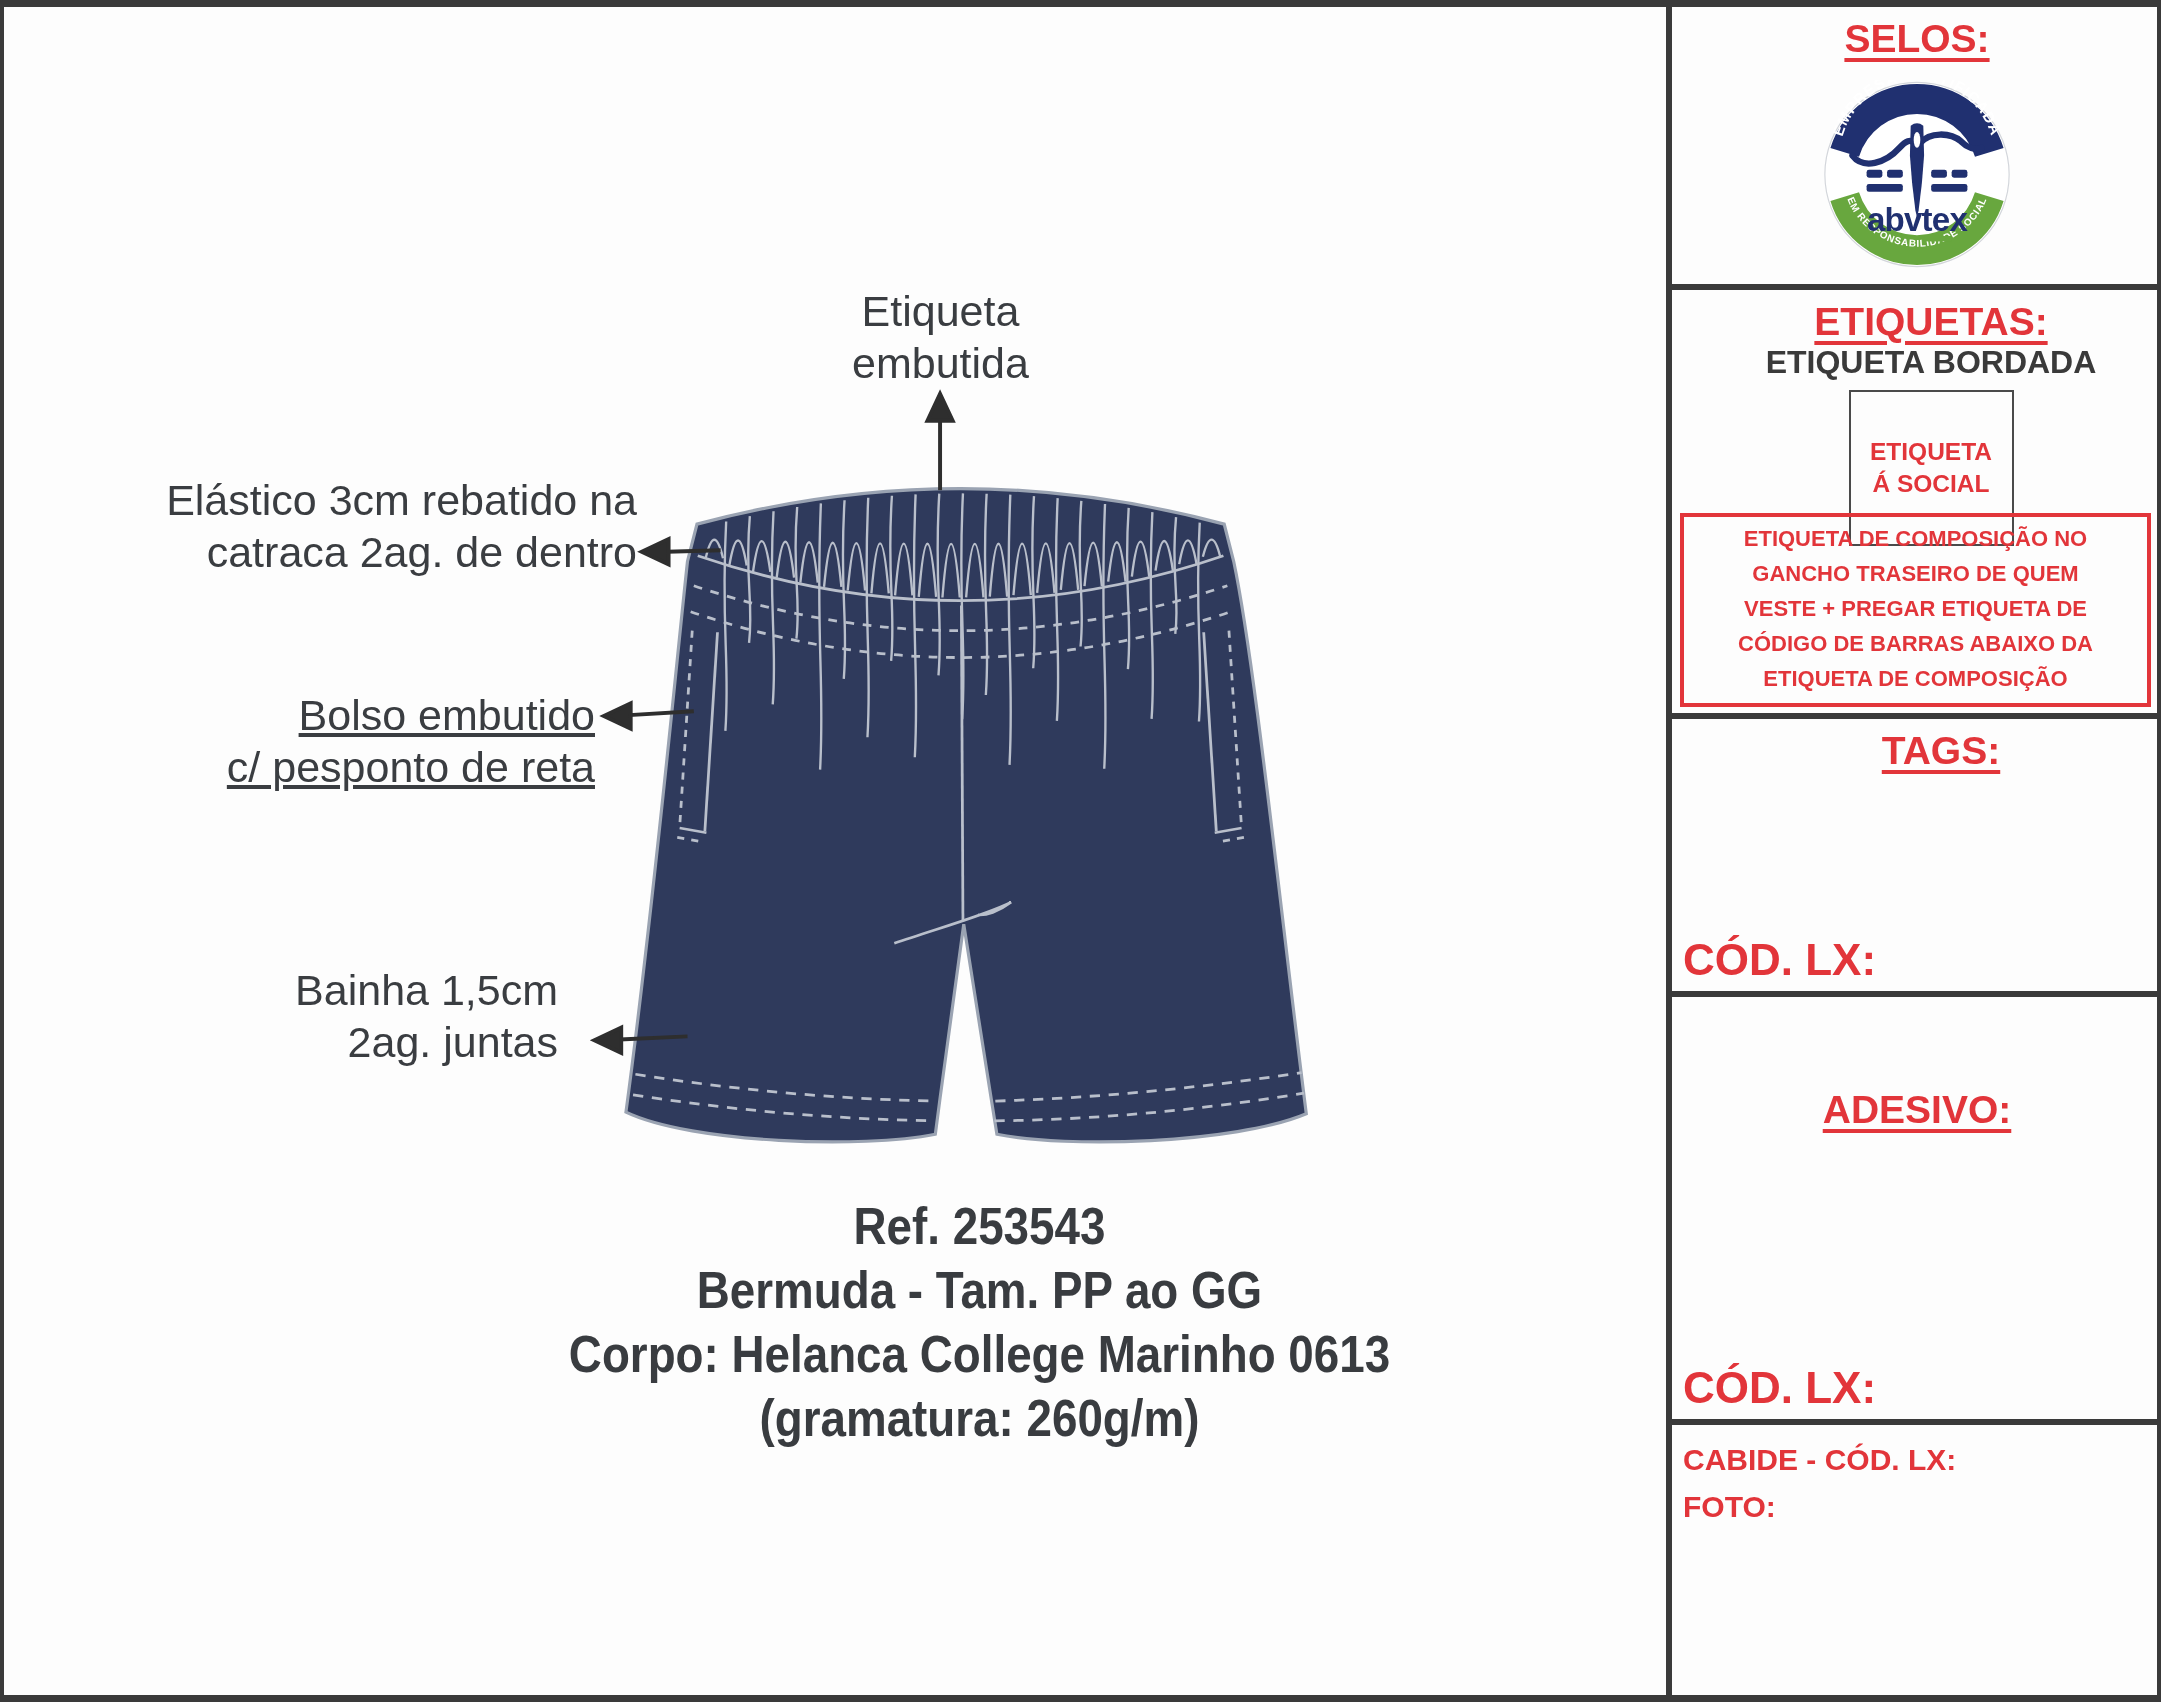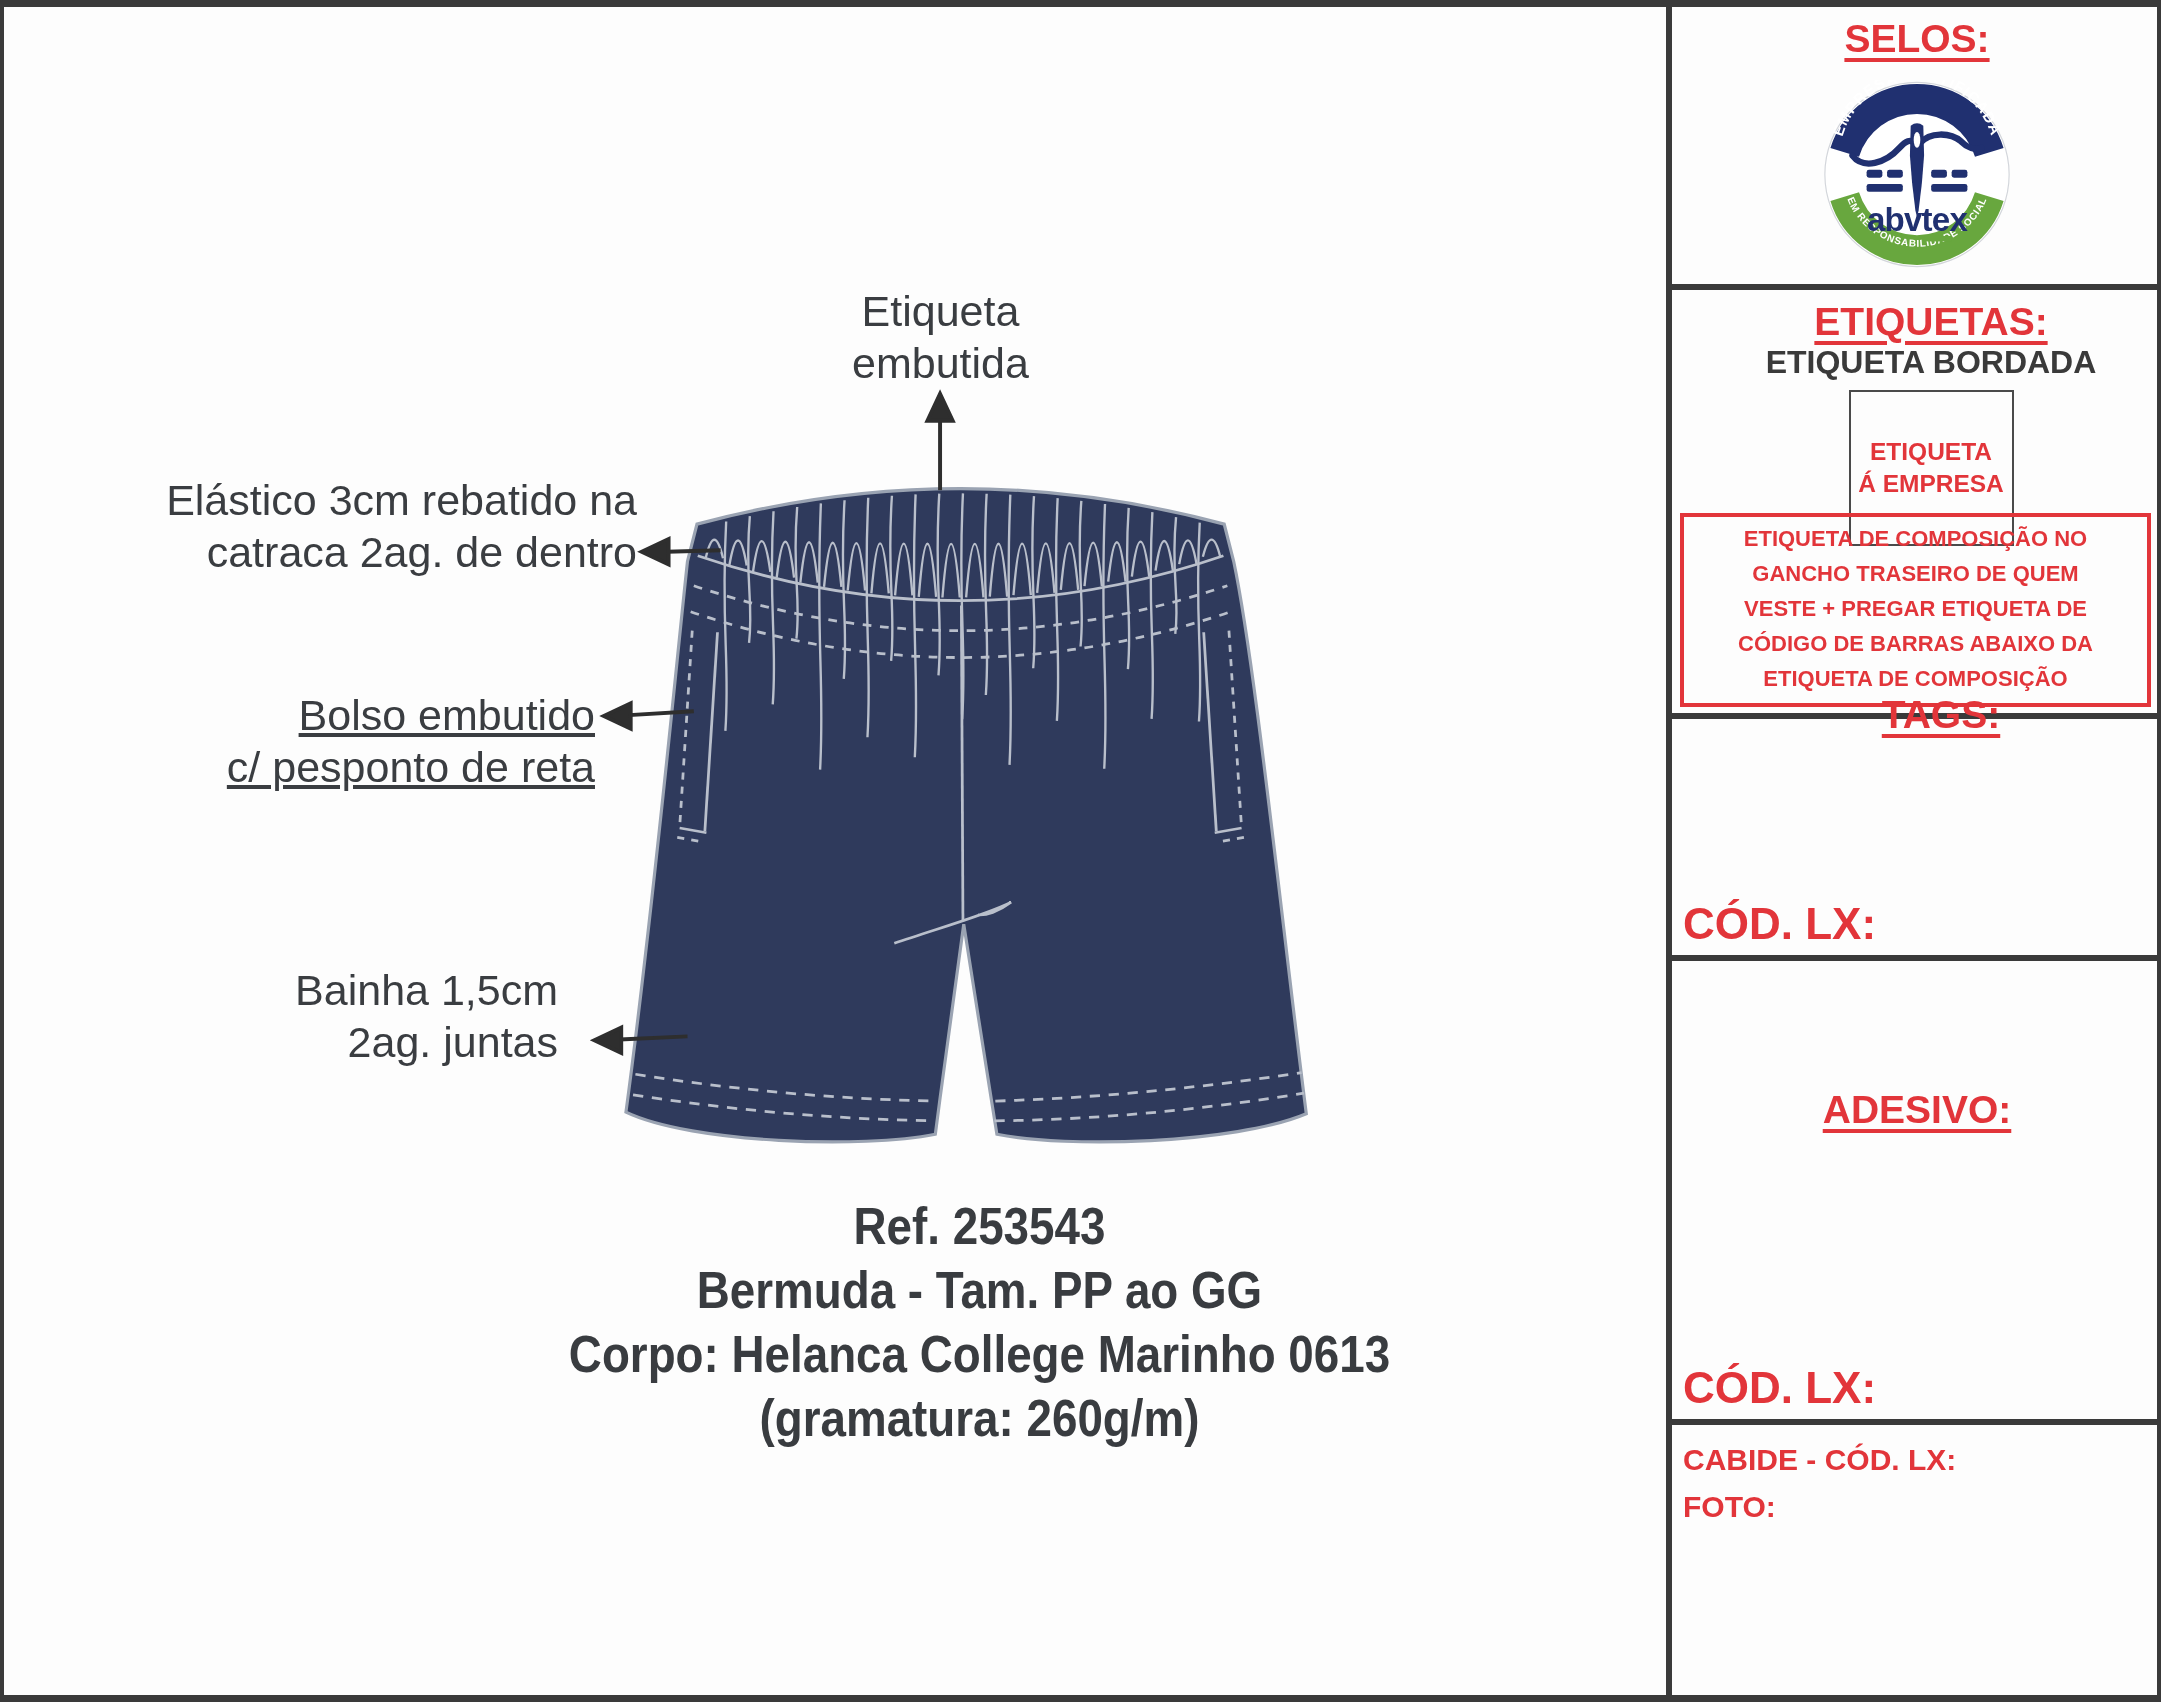--- a/index.html
+++ b/index.html
@@ -22,21 +22,21 @@
     position:absolute; left:324px; top:1187px; width:1303px; text-align:center;
     color:#393c40; font-weight:bold; font-size:52px; line-height:64px;
     transform:scaleX(0.88); transform-origin:center; white-space:nowrap;
   }
   
   .sidebar{position:absolute; left:1662px; top:0; width:496px; height:1688px;
     border-left:6.3px solid var(--border); box-sizing:border-box; background:#fdfdfd;}
   .sec{position:absolute; left:0; right:0; box-sizing:border-box;}
   .sec-selos{top:0; height:283px; border-bottom:6.3px solid var(--border);}
   .sec-etiquetas{top:283px; height:429px; border-bottom:6.3px solid var(--border);padding-left:28px;}
-  .sec-tags{top:672px; height:282px; border-bottom:6.3px solid var(--border);padding-left:48px;}
+  .sec-tags{top:708px; height:282px; border-bottom:6.3px solid var(--border);padding-left:48px;}
   .sec-adesivo{top:1071px; height:347px; border-bottom:6.3px solid var(--border);}
   .sec-cabide{top:1418px; height:270px;}
   .sec-title{margin:9.5px 0 0 0; text-align:center; color:var(--red); font-weight:bold;
     font-size:39px; text-decoration:underline; text-decoration-thickness:4px; text-underline-offset:5.5px;}
   .sec-subtitle{margin:0 0 0 0; text-align:center; color:#3a3a3a; font-weight:bold; font-size:32px;}
   .logo-wrap{position:absolute; left:50%; top:73px; transform:translateX(-50%); width:189px; height:189px;}
   .placeholder-box{
     margin:9.5px auto 0 auto; width:161px; height:152px; border:2.4px solid #4a4a4a;
     display:flex; flex-direction:column; align-items:center; justify-content:center;
     color:var(--red); font-weight:bold; font-size:24.5px; line-height:32px; text-align:center;
@@ -219,21 +219,21 @@
           <rect x="130" y="198" width="34" height="7" fill="var(--logo-green)"></rect>
         </svg>
       </div>
     </div>
 
     <div class="sec sec-etiquetas">
       <div class="sec-title">ETIQUETAS:</div>
       <div class="sec-subtitle">ETIQUETA BORDADA</div>
       <div class="placeholder-box">
         <div>ETIQUETA</div>
-        <div>Á EMPRESA</div>
+        <div>Á SOCIAL</div>
       </div>
       <div class="warning-box">
         <div>ETIQUETA DE COMPOSIÇÃO NO</div>
         <div>GANCHO TRASEIRO DE QUEM</div>
         <div>VESTE + PREGAR ETIQUETA DE</div>
         <div>CÓDIGO DE BARRAS ABAIXO DA</div>
         <div>ETIQUETA DE COMPOSIÇÃO</div>
       </div>
     </div>
 

